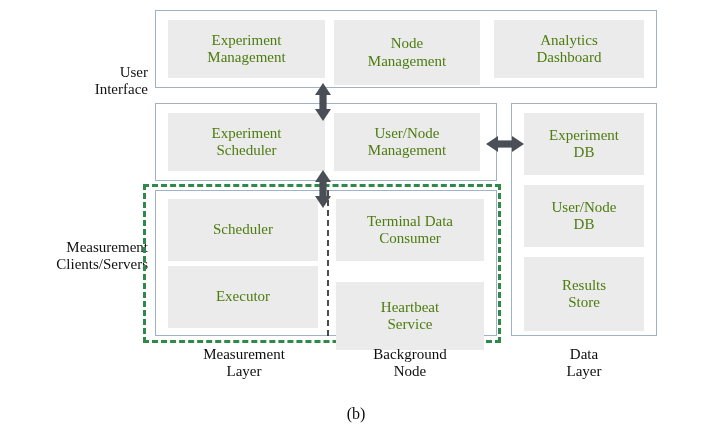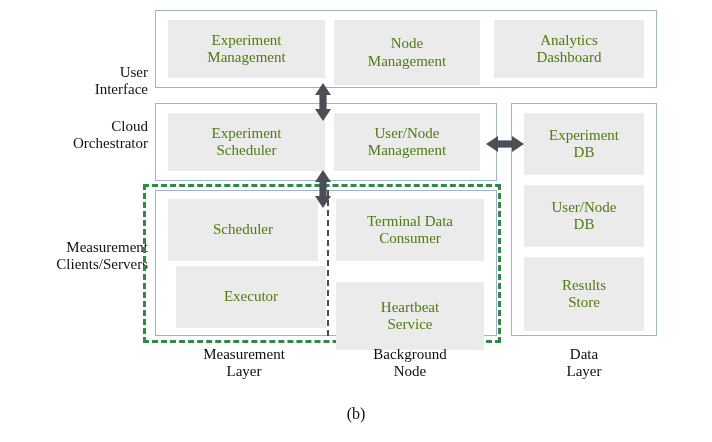--- a/index.html
+++ b/index.html
@@ -60,22 +60,20 @@
   }
 </style>
 </head>
 <body>
 
 <div class="stage">
 
   <div class="side-label" style="left:20px;top:26px;width:128px;margin-top:38px;">User
 Interface</div>
 
-  <div class="side-label" style="left:6px;top:118px;width:142px;">Cloud
-Orchestrator</div>
 
   <div class="side-label" style="left:2px;top:239px;width:146px;">Measurement
 Clients/Servers</div>
 
   <div class="panel" style="left:155px;top:10px;width:502px;height:78px;"></div>
 
   <div class="cell" style="left:168px;top:20px;width:157px;height:58px;">Experiment
 Management</div>
 
   <div class="cell" style="left:334px;top:20px;width:146px;height:65px;">Node
@@ -96,21 +94,21 @@
 
   <div class="panel" style="left:155px;top:190px;width:342px;height:146px;"></div>
 
   <div class="dotted-divider" style="left:327px;top:190px;height:146px;"></div>
 
   <div class="cell" style="left:168px;top:199px;width:150px;height:62px;">Scheduler</div>
 
   <div class="cell" style="left:336px;top:199px;width:148px;height:62px;">Terminal Data
 Consumer</div>
 
-  <div class="cell" style="left:176px;top:266px;width:150px;height:62px;">Executor</div>
+  <div class="cell" style="left:168px;top:266px;width:150px;height:62px;">Executor</div>
 
   <div class="cell" style="left:336px;top:282px;width:148px;height:68px;">Heartbeat
 Service</div>
 
   <div class="panel" style="left:511px;top:103px;width:146px;height:233px;"></div>
 
   <div class="cell" style="left:524px;top:113px;width:120px;height:62px;">Experiment
 DB</div>
 
   <div class="cell" style="left:524px;top:185px;width:120px;height:62px;">User/Node

